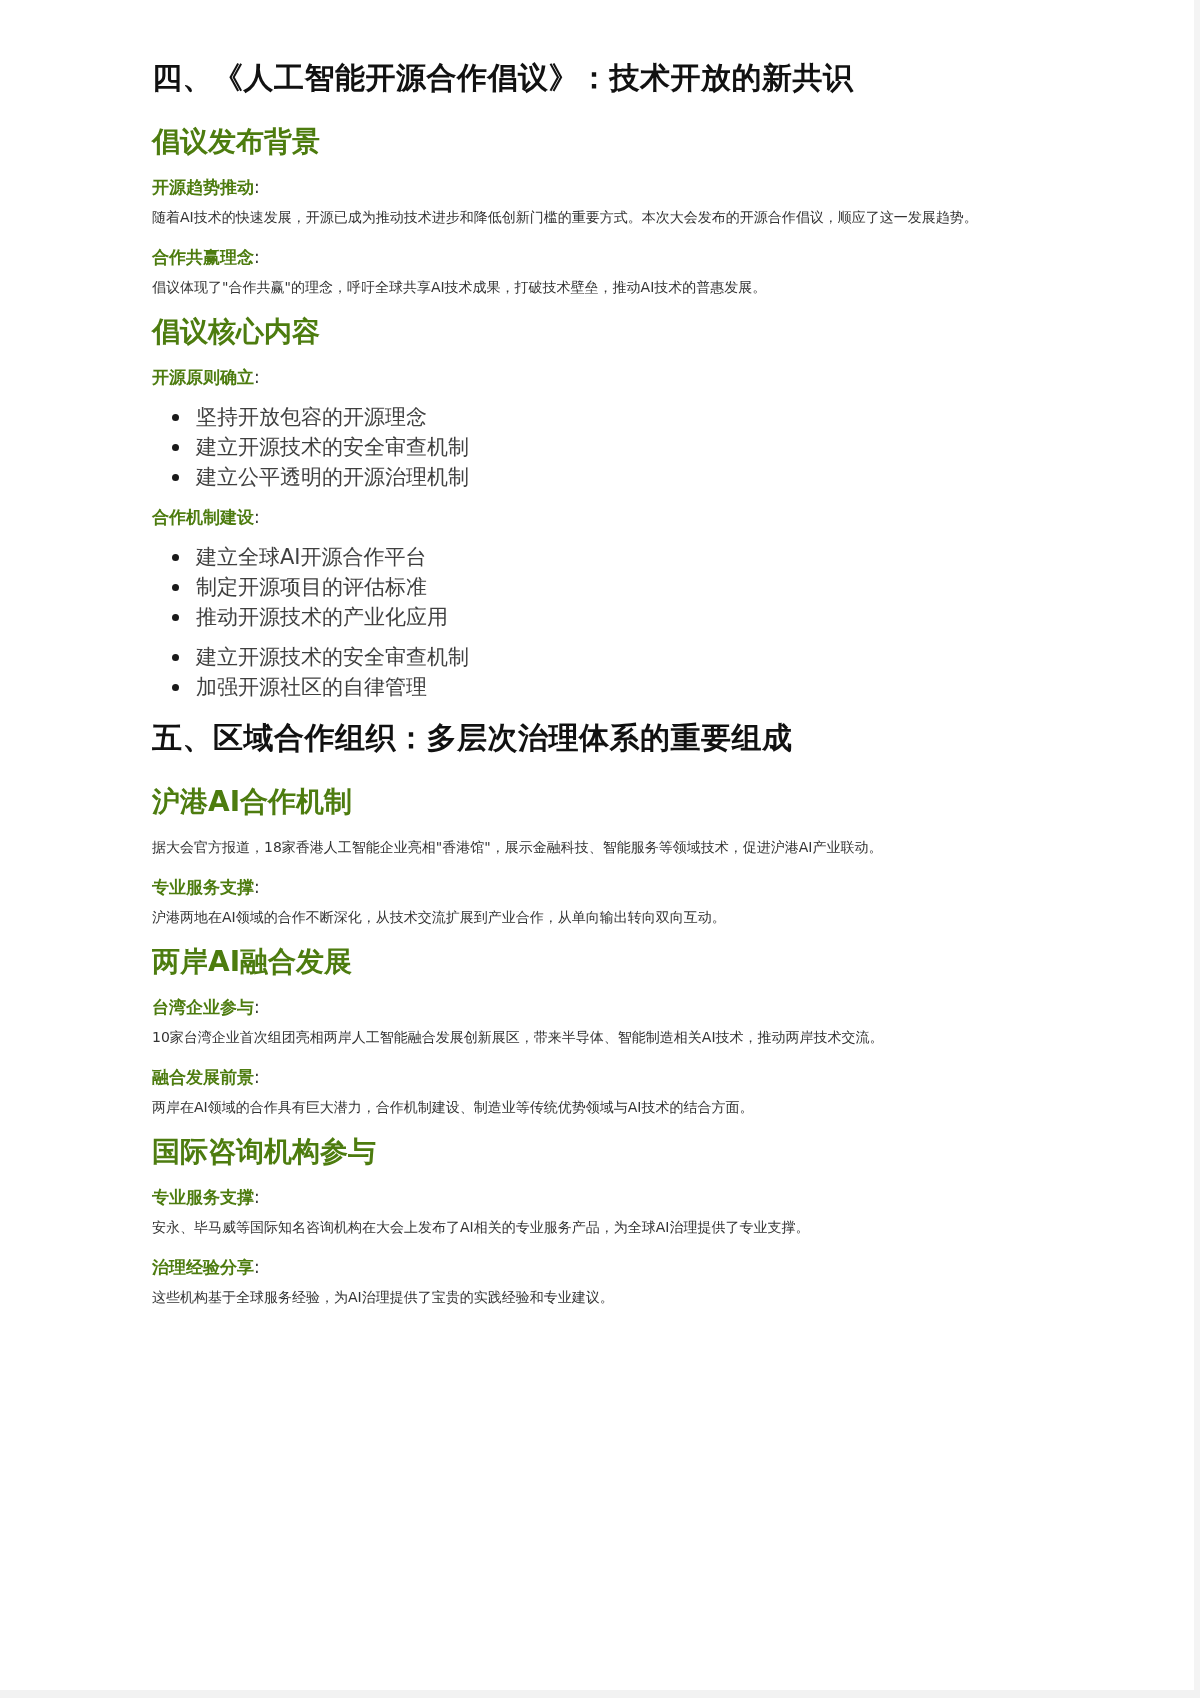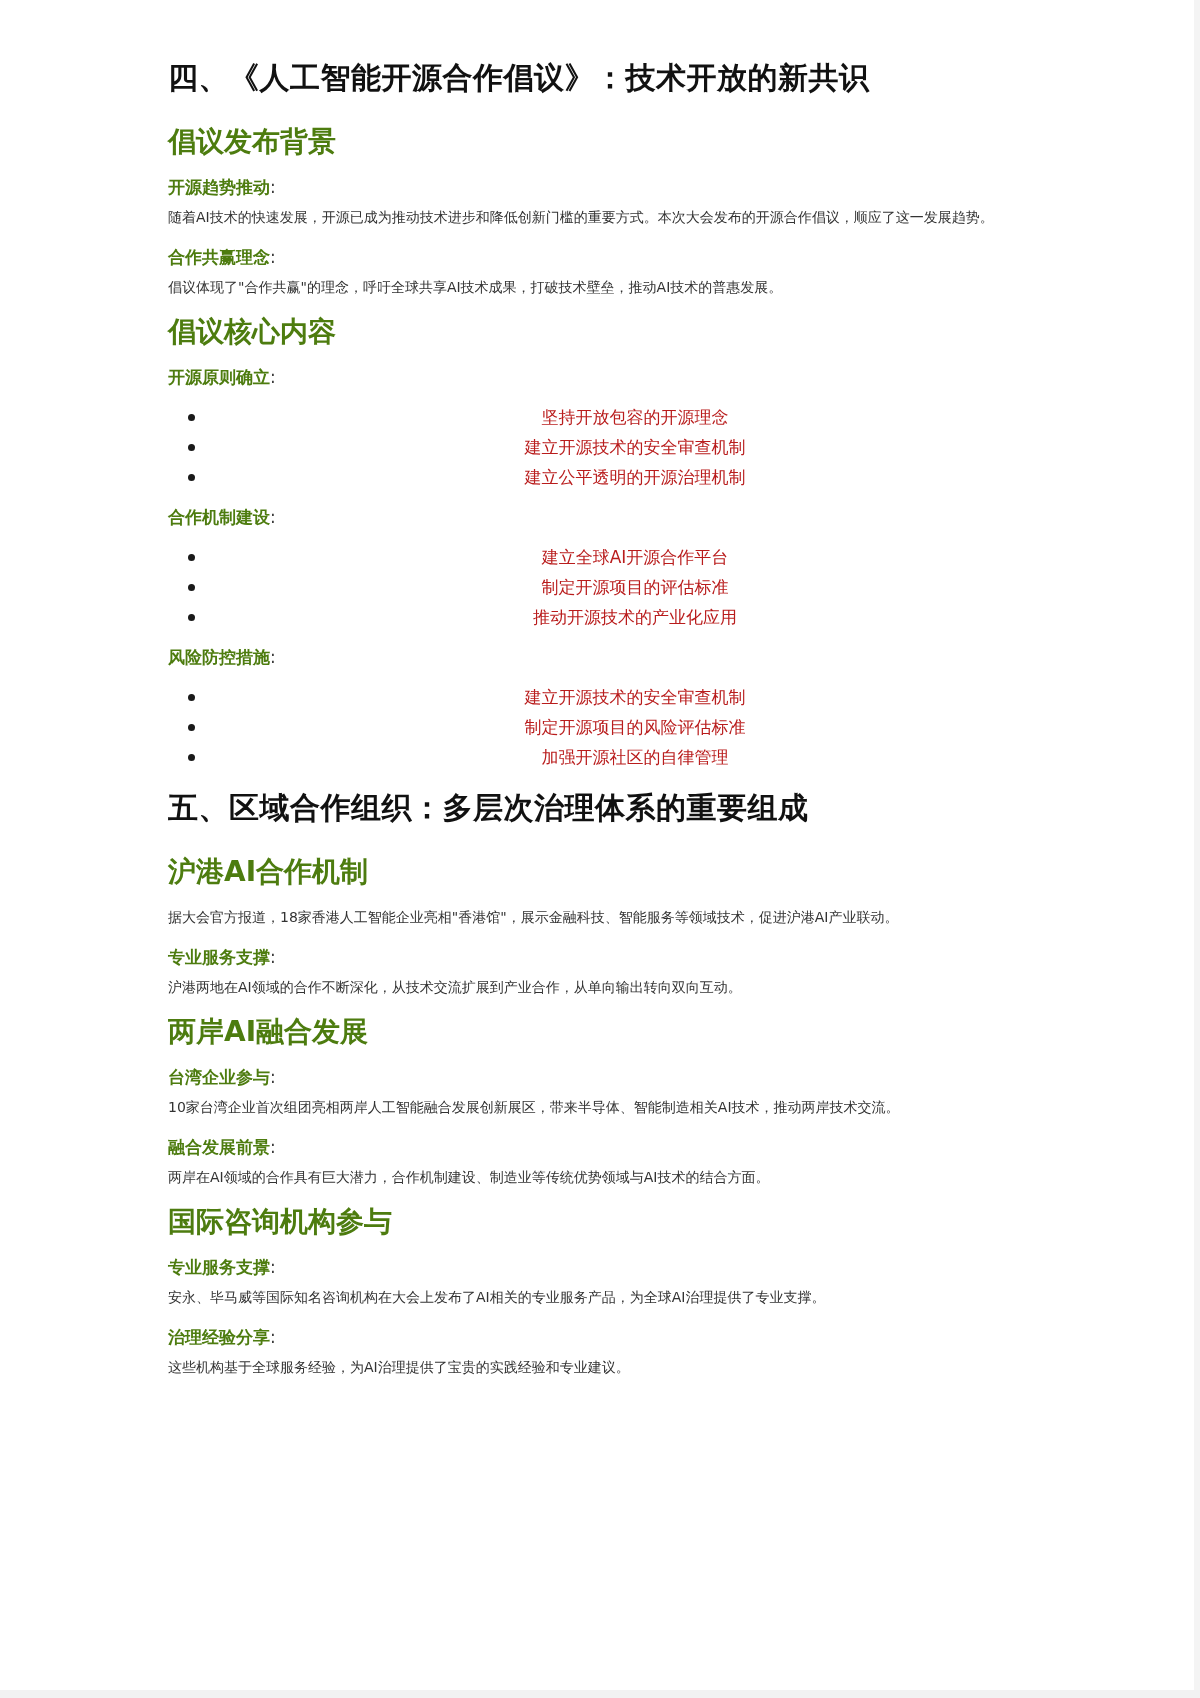--- a/index.html
+++ b/index.html
@@ -15,21 +15,20 @@
       font-family: "DejaVu Sans", "Liberation Sans", sans-serif;
       color: #2a2a2a;
     }
     .page {
       position: absolute;
       left: 0;
       top: 0;
       width: 1143px;
       height: 1690px;
       background: #ffffff;
-      margin-left: 16px;
     }
     .bottom-strip {
       position: absolute;
       left: 0;
       bottom: 0;
       width: 1200px;
       height: 8px;
       background: #f2f2f2;
     }
     .right-strip {
@@ -76,25 +75,24 @@
       line-height: 30px;
       color: #333333;
       margin: 0 0 10px 0;
     }
     ul {
       margin: 10px 0 10px 0;
       padding-left: 44px;
       list-style: none;
     }
     li {
-      font-size: 17px;
+      font-size: 21px;
       line-height: 30px;
-      color: #b91c1c;
+      color: #404040;
       position: relative;
-      text-align: center;
     }
     li .bullet {
       position: absolute;
       left: -24px;
       top: 12px;
       width: 7px;
       height: 7px;
       border-radius: 50%;
       background: #1a1a1a;
     }
@@ -122,24 +120,22 @@
       <li><span class="bullet"></span><span>建立公平透明的开源治理机制</span></li>
     </ul>
 
     <p class="label"><b>合作机制建设</b><span>:</span></p>
     <ul>
       <li><span class="bullet"></span><span>建立全球AI开源合作平台</span></li>
       <li><span class="bullet"></span><span>制定开源项目的评估标准</span></li>
       <li><span class="bullet"></span><span>推动开源技术的产业化应用</span></li>
     </ul>
 
-    <p class="label"><b>风险防控措施</b><span>:</span></p>
     <ul>
       <li><span class="bullet"></span><span>建立开源技术的安全审查机制</span></li>
-      <li><span class="bullet"></span><span>制定开源项目的风险评估标准</span></li>
       <li><span class="bullet"></span><span>加强开源社区的自律管理</span></li>
     </ul>
 
     <h1>五、区域合作组织：多层次治理体系的重要组成</h1>
 
     <h2>沪港AI合作机制</h2>
     <p class="para">据大会官方报道，18家香港人工智能企业亮相"香港馆"，展示金融科技、智能服务等领域技术，促进沪港AI产业联动。</p>
     <p class="label"><b>专业服务支撑</b><span>:</span></p>
     <p class="para">沪港两地在AI领域的合作不断深化，从技术交流扩展到产业合作，从单向输出转向双向互动。</p>
 

